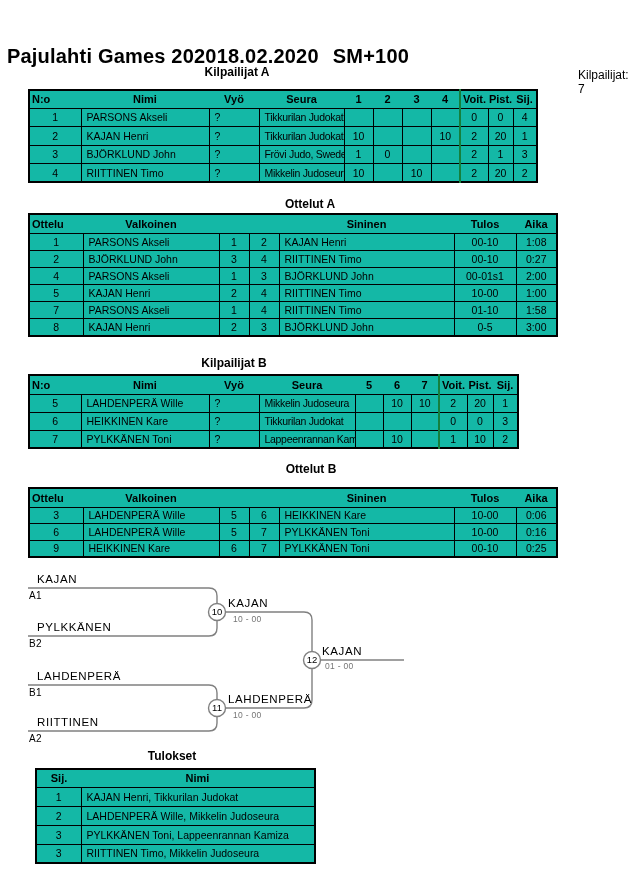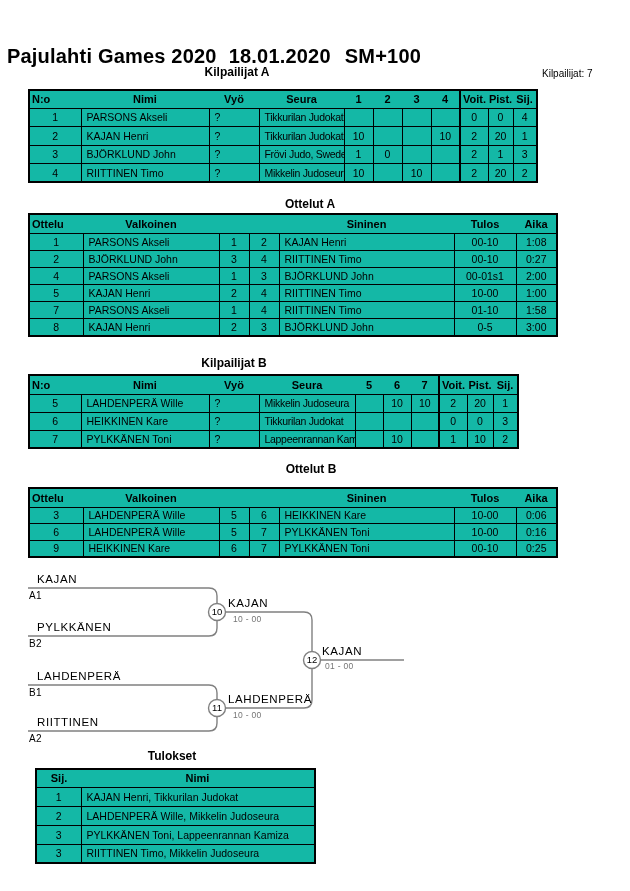--- a/index.html
+++ b/index.html
@@ -1,36 +1,36 @@
 <!DOCTYPE html>
 <html><head>
 <meta charset="utf-8">
 <style>
   html,body { margin:0; padding:0; background:#fff; }
   body { font-family:"Liberation Sans","DejaVu Sans",sans-serif; color:#000; }
   .page { position:relative; width:630px; height:891px; background:#fff; overflow:hidden; }
 
   .main-title { position:absolute; left:7px; top:45px; display:flex; align-items:baseline;
                 font-weight:bold; font-size:20px; letter-spacing:0.2px; white-space:nowrap; }
-  .main-title .seg1 { margin-right:12px; }
+  .main-title .seg1 { margin-right:0; }
   .main-title .seg2 { margin-right:14px; }
   .main-title .seg3 { margin-right:18px; }
-  .count { position:absolute; left:542px; top:68px; font-size:10px; }
+  .count { position:absolute; left:578px; top:68px; font-size:12px; }
 
   .sec-title { position:absolute; transform:translateX(-50%); font-weight:bold; font-size:12px; white-space:nowrap; }
 
   table.tbl { position:absolute; border-collapse:collapse; table-layout:fixed; background:#14b8a6; border:2px solid #000; }
   .tbl th { font-weight:bold; font-size:11px; padding:0; white-space:nowrap; overflow:hidden;
             border:none; border-bottom:1px solid #000; text-align:center; }
   .tbl td { font-size:10.5px; padding:0; white-space:nowrap; overflow:hidden;
             border:1px solid #000; text-align:center; }
   .tbl .thl { text-align:left; padding-left:2px; }
   .tbl td.l { text-align:left; padding-left:5px; }
   .tbl .club { letter-spacing:-0.3px; }
-  .tbl .bl { border-left:2px solid #000000;margin-left:15px; }
+  .tbl .bl { border-left:2px solid #15803d;margin-left:15px; }
 
   .tbl-pool-a thead tr { height:18px; }   .tbl-pool-a tbody tr { height:18.5px; }
   .tbl-match-a thead tr { height:19px; }  .tbl-match-a tbody tr { height:17.2px; }
   .tbl-pool-b thead tr { height:19px; }   .tbl-pool-b tbody tr { height:18px; }
   .tbl-match-b thead tr { height:19px; }  .tbl-match-b tbody tr { height:16.5px; }
   .tbl-results thead tr { height:18px; }  .tbl-results tbody tr { height:19px; }
 
   .bracket { position:absolute; left:0; top:570px; width:512px; height:185px; }
   .bracket svg { position:absolute; left:0; top:0; }
   .bk-name { position:absolute; font-size:11.5px; letter-spacing:0.6px; white-space:nowrap; }
@@ -38,21 +38,21 @@
   .bk-score { position:absolute; font-size:8.5px; color:#757575; letter-spacing:0.3px; }
   .bk-num { position:absolute; width:18px; text-align:center; font-size:9.5px; }
 </style>
 </head>
 <body>
 
 <div class="page">
 
   <div class="main-title">
     <span class="seg1">Pajulahti Games 2020</span>
-    <span class="seg2">18.01.2020</span>
+    <span class="seg2">18.02.2020</span>
     <span>SM+100</span>
   </div>
   <div class="count">Kilpailijat: 7</div>
 
   <div class="sec-title" style="left:237px; top:65px;">Kilpailijat A</div>
   <table class="tbl tbl-pool-a" style="left:28px; top:89px; width:508px; height:92px;">
     <colgroup>
       <col style="width:52px">
         <col style="width:128px">
         <col style="width:50px">

